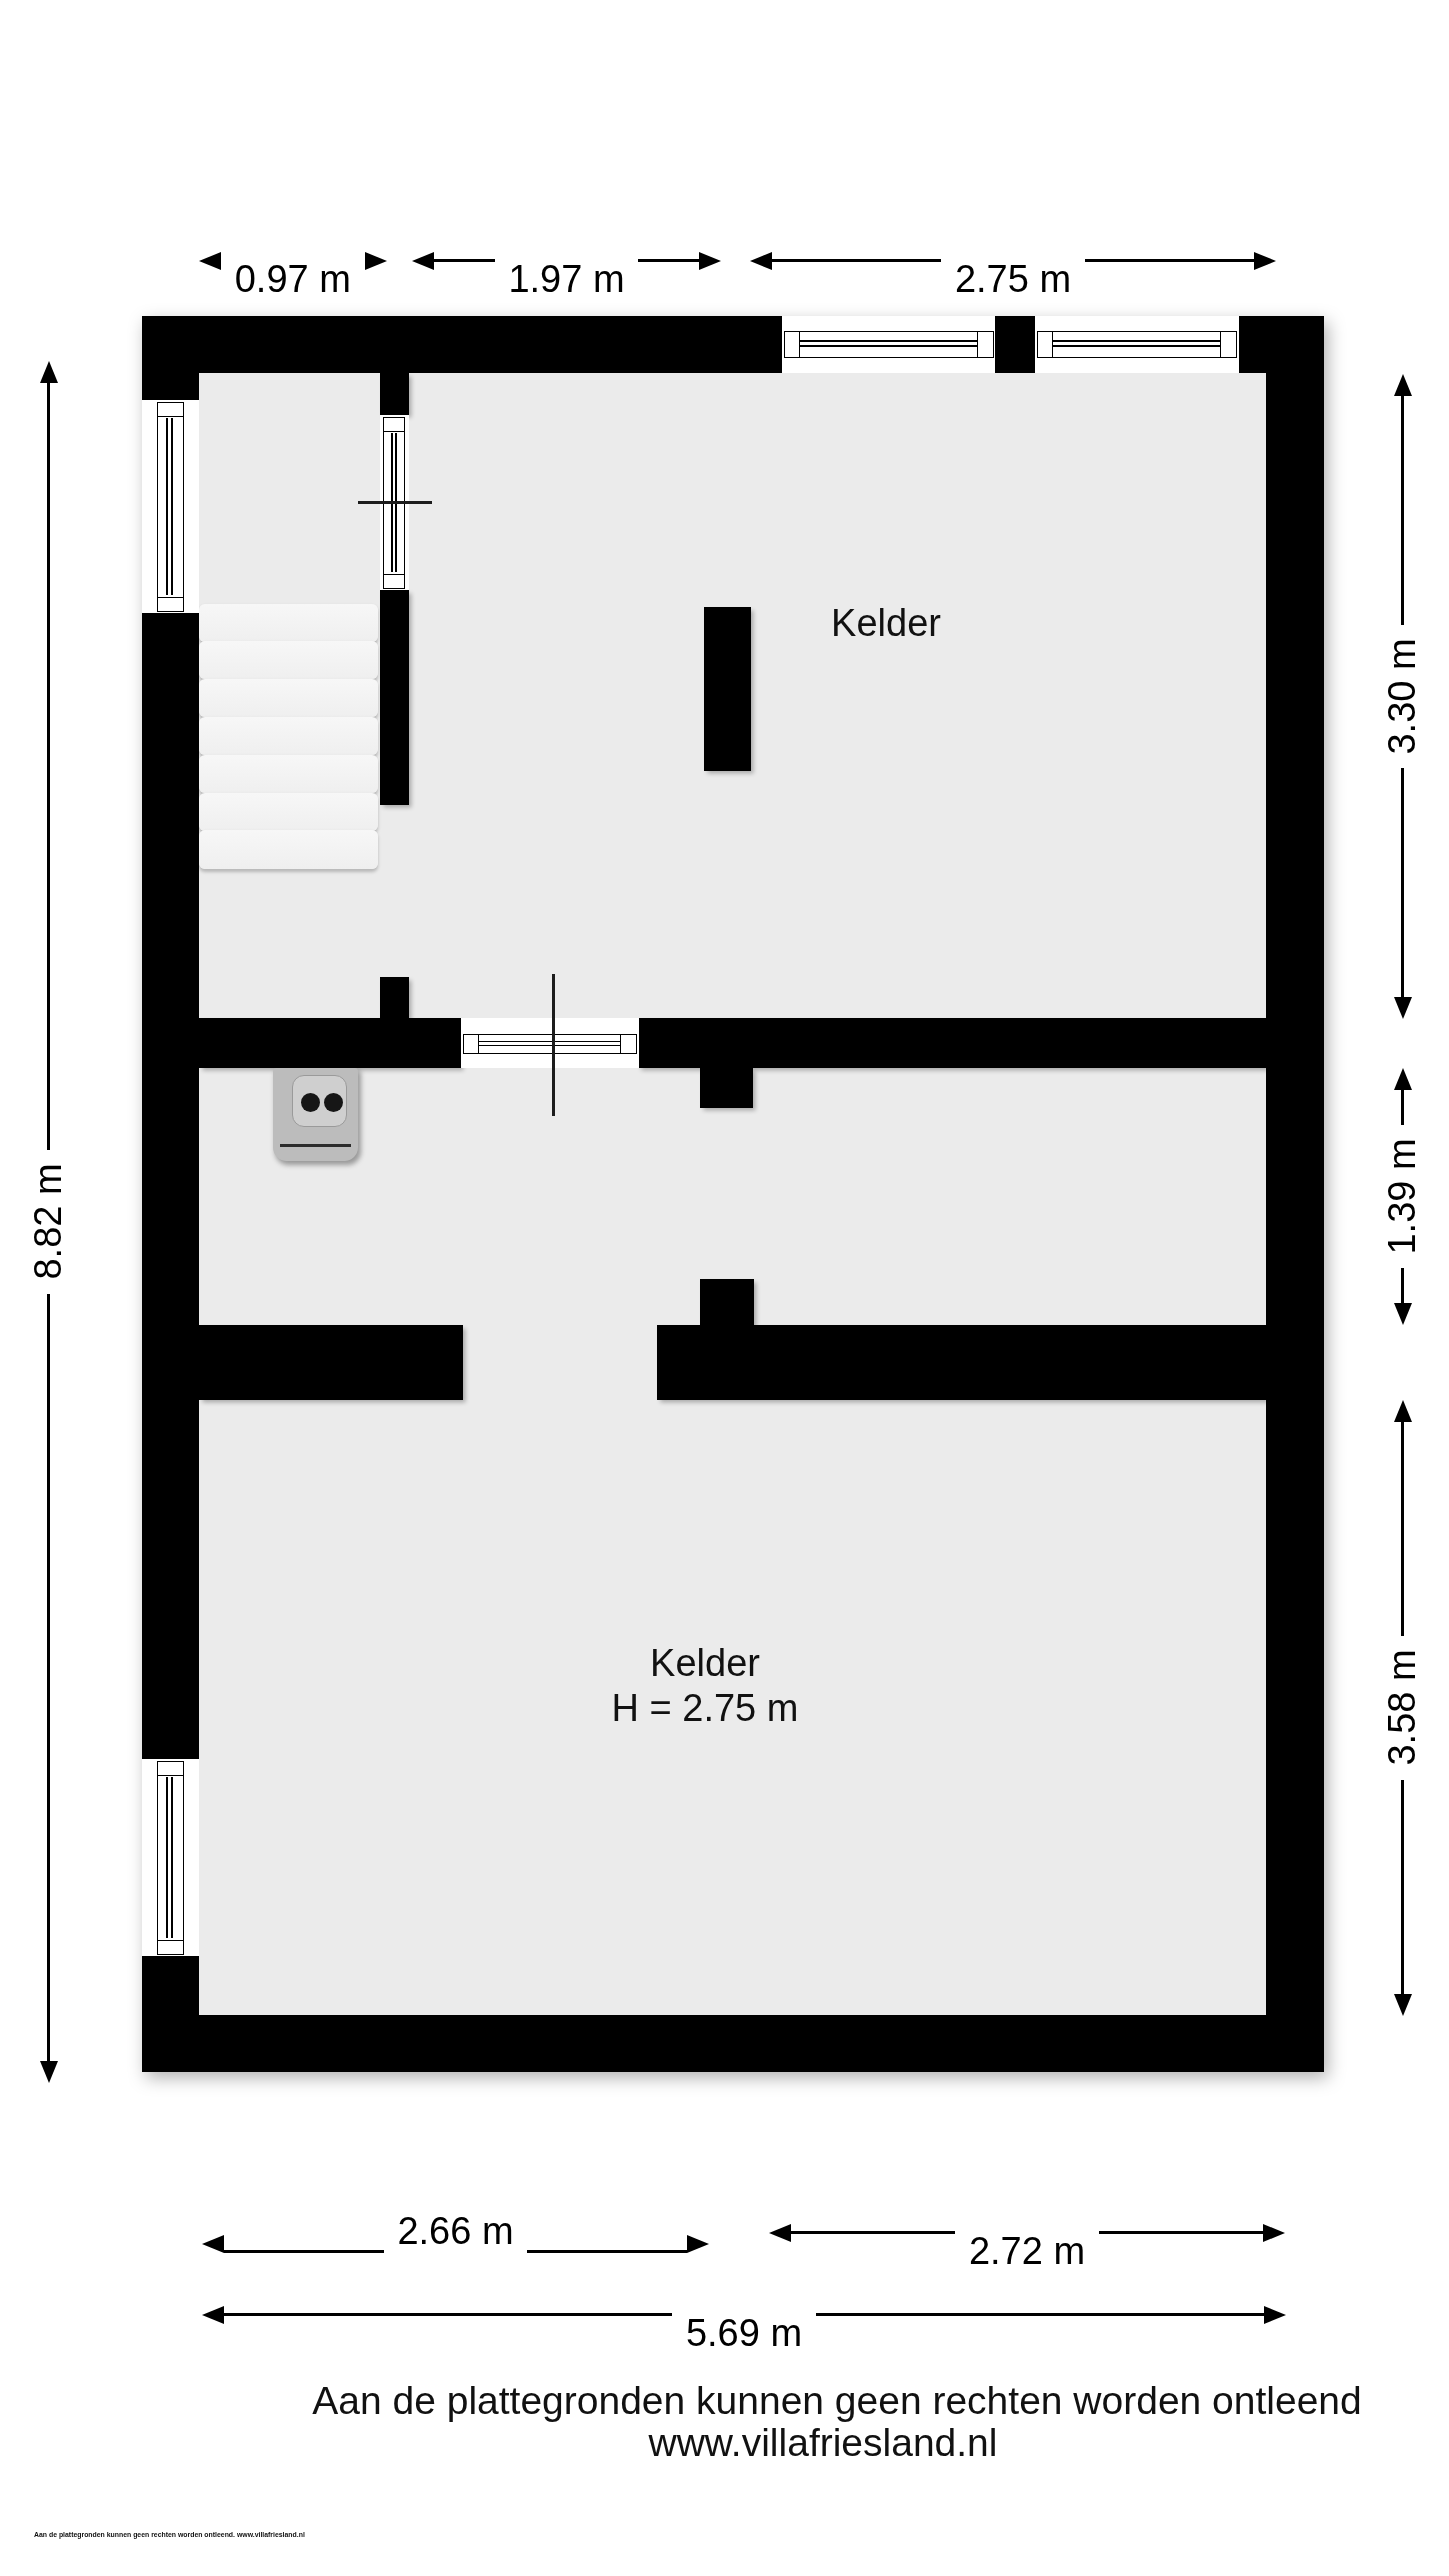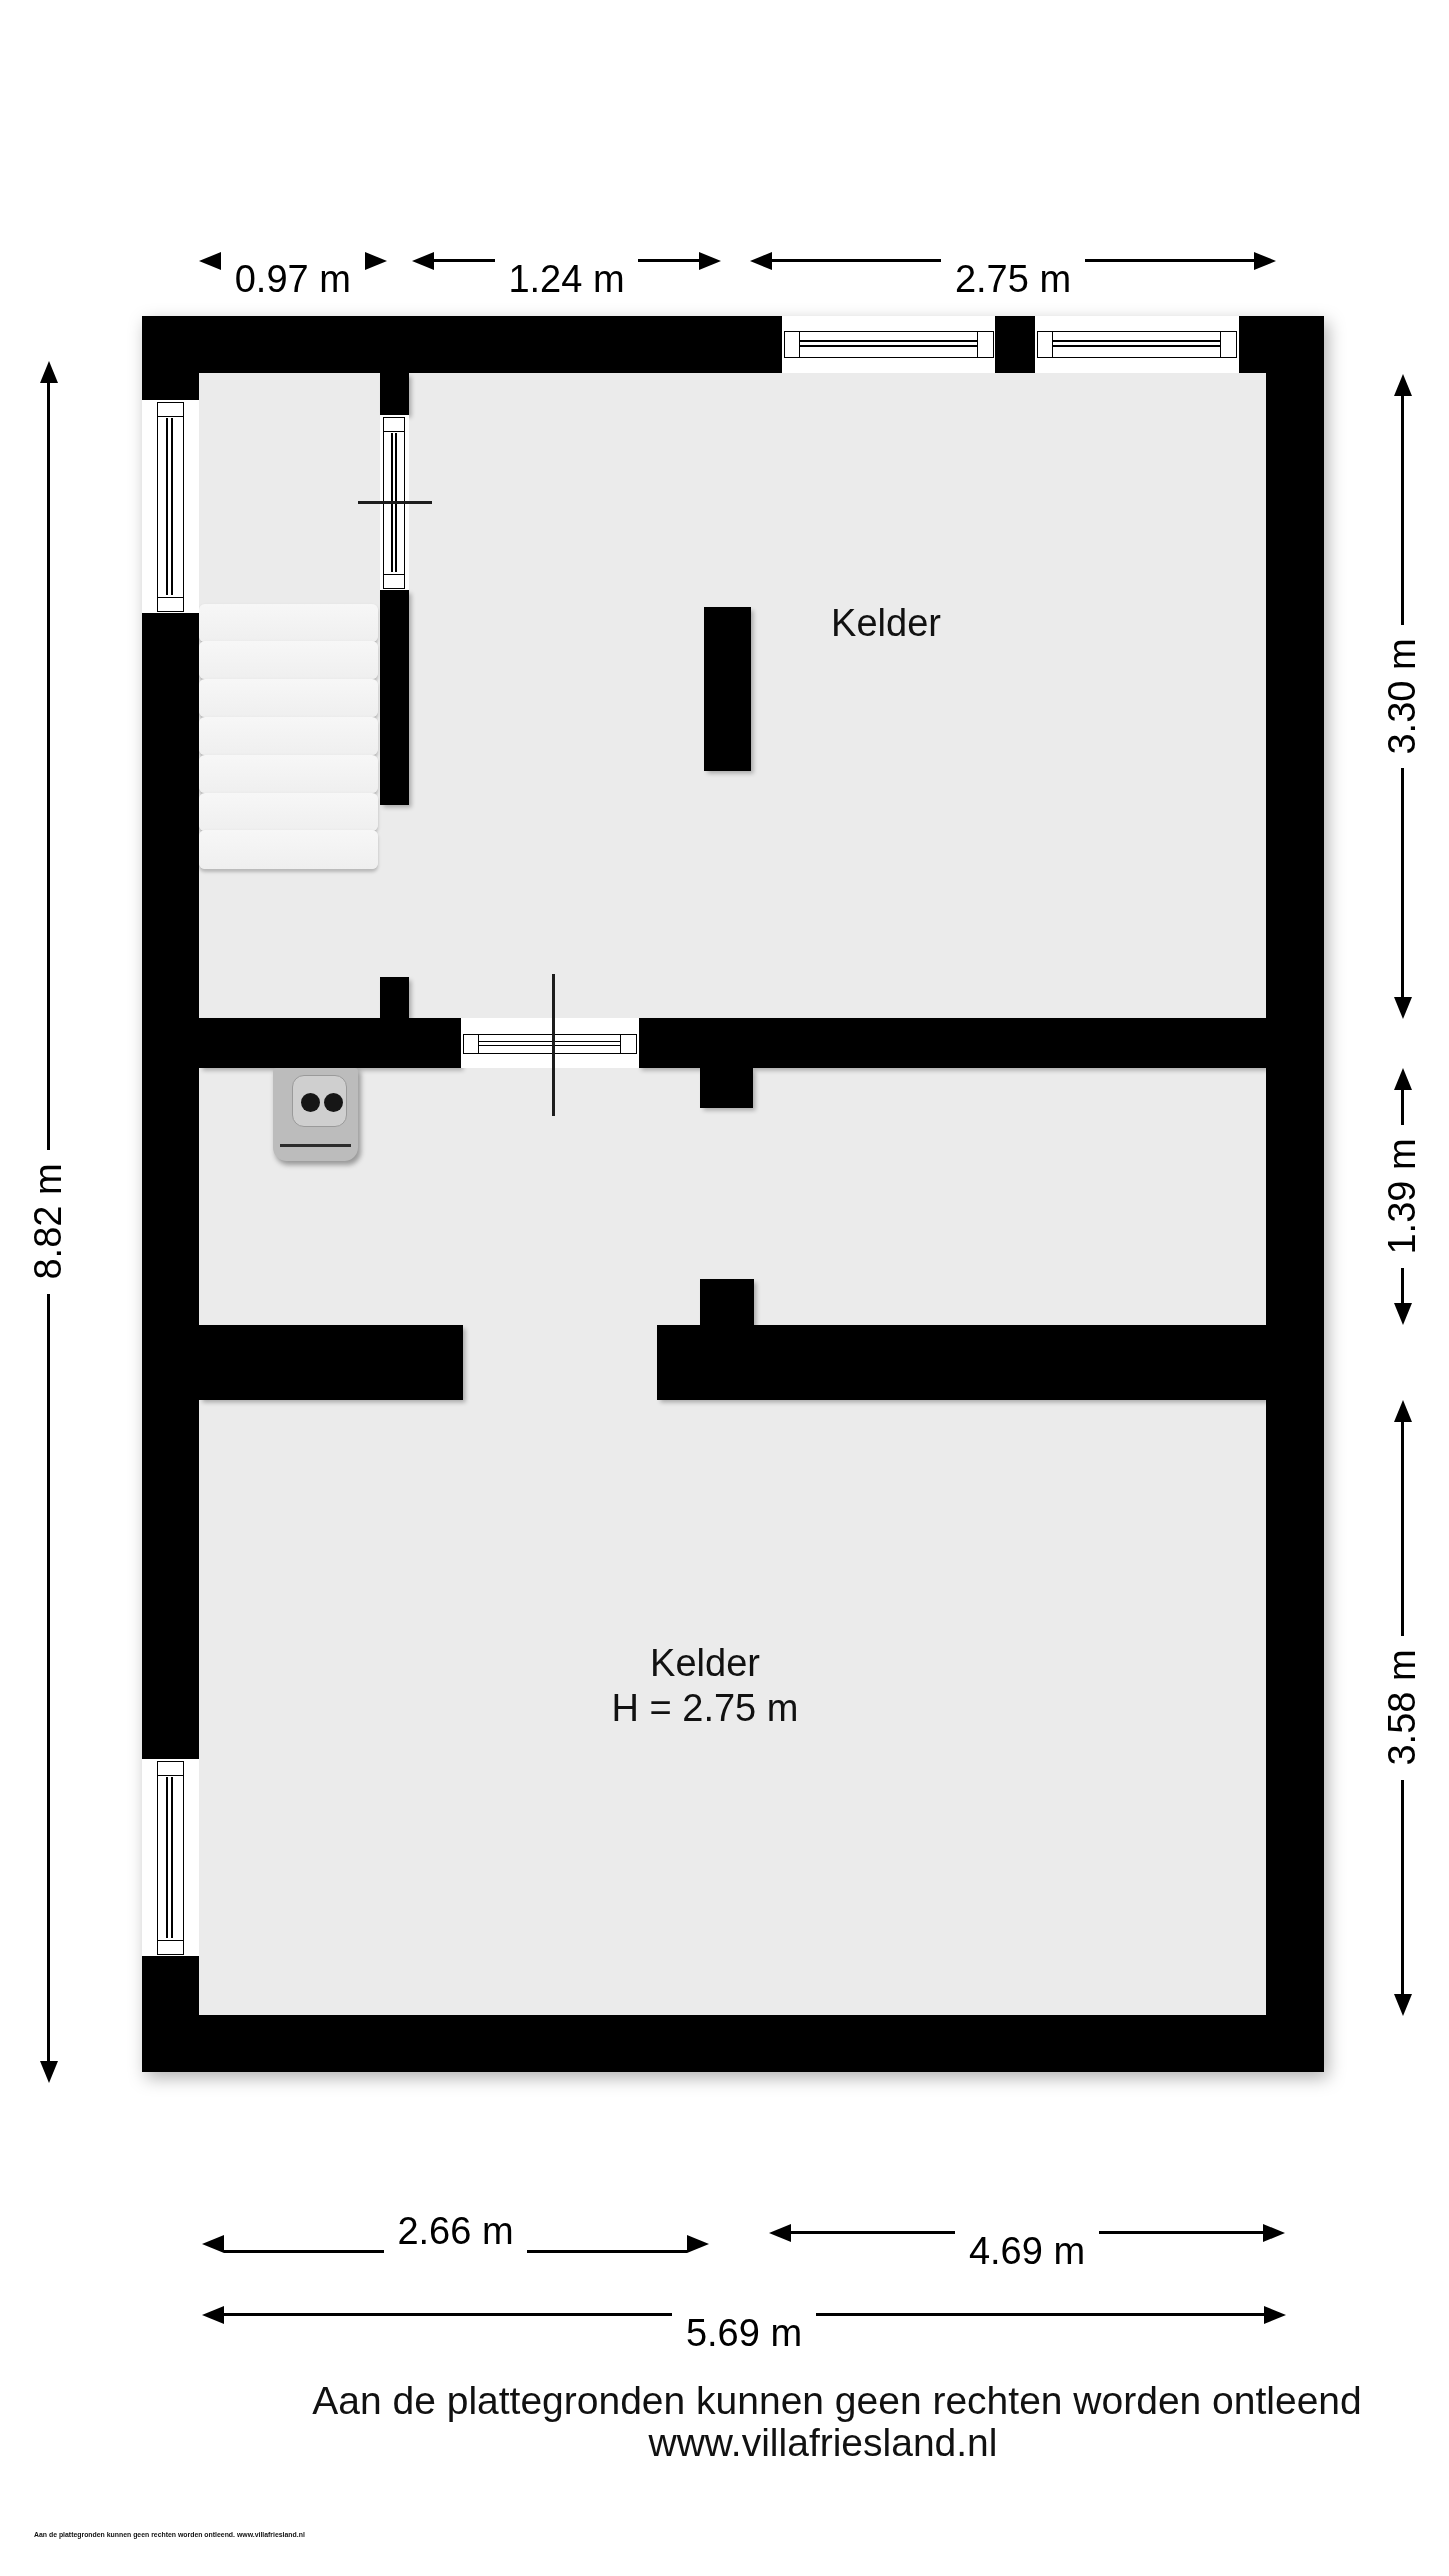--- a/index.html
+++ b/index.html
@@ -157,21 +157,21 @@
   <div class="dim-h" style="left:199px;top:240px;width:185px;">
     <div class="ah-l"></div>
       <div class="ln"></div>
     <div class="lbl">0.97 m</div>
     <div class="ln"></div>
       <div class="ah-r"></div>
   </div>
   <div class="dim-h" style="left:412px;top:240px;width:309px;">
     <div class="ah-l"></div>
       <div class="ln"></div>
-    <div class="lbl">1.24 m</div>
+    <div class="lbl">1.97 m</div>
     <div class="ln"></div>
       <div class="ah-r"></div>
   </div>
   <div class="dim-h" style="left:750px;top:240px;width:526px;">
     <div class="ah-l"></div>
       <div class="ln"></div>
     <div class="lbl">2.75 m</div>
     <div class="ln"></div>
       <div class="ah-r"></div>
   </div>
@@ -209,21 +209,21 @@
   <div class="dim-h" style="left:202px;top:2212px;width:507px;align-items:flex-end;">
     <div class="ah-l"></div>
       <div class="ln"></div>
     <div class="lbl">2.66 m</div>
     <div class="ln"></div>
       <div class="ah-r"></div>
   </div>
   <div class="dim-h" style="left:769px;top:2212px;width:516px;">
     <div class="ah-l"></div>
       <div class="ln"></div>
-    <div class="lbl">4.69 m</div>
+    <div class="lbl">2.72 m</div>
     <div class="ln"></div>
       <div class="ah-r"></div>
   </div>
   <div class="dim-h" style="left:202px;top:2294px;width:1084px;">
     <div class="ah-l"></div>
       <div class="ln"></div>
     <div class="lbl">5.69 m</div>
     <div class="ln"></div>
       <div class="ah-r"></div>
   </div>

